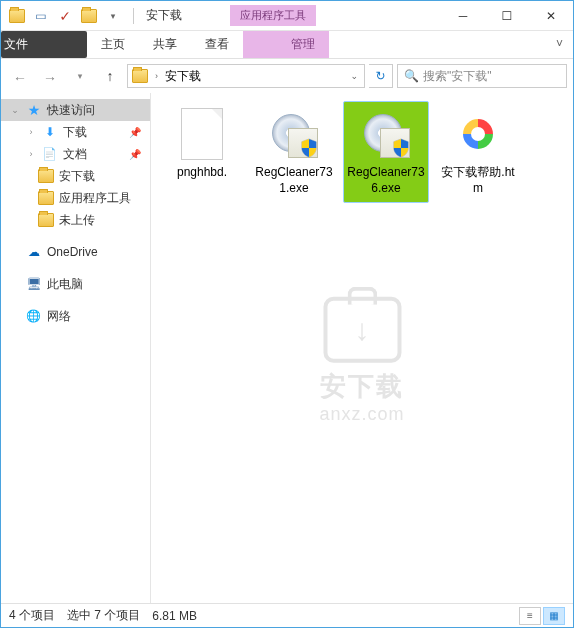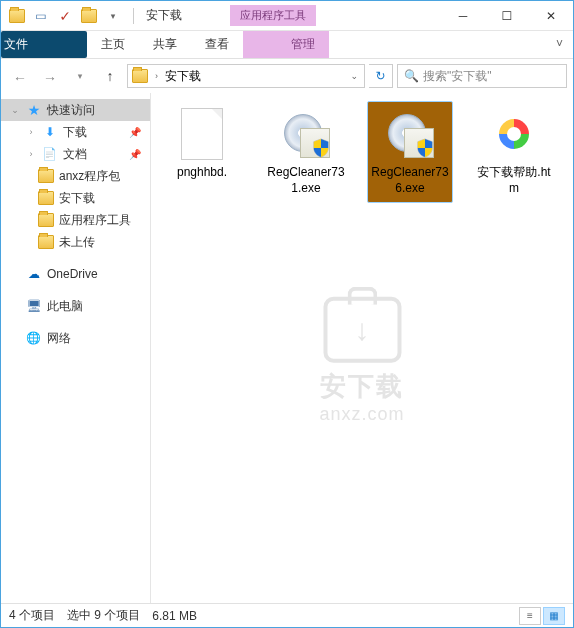--- a/index.html
+++ b/index.html
@@ -14,21 +14,21 @@
 .check-red { color: #c0392b; font-size: 14px; }
 .title-sep { width: 1px; height: 16px; background: #ccc; margin: 0 4px; }
 .title-text { padding: 0 8px; color: #333; }
 .context-tab { background: #e8b6e8; color: #7a3a7a; padding: 3px 10px; text-align: right; font-size: 11px; margin-left: 40px; }
 .win-controls { margin-left: auto; display: flex; }
 .win-btn { width: 44px; height: 30px; display: flex; align-items: center; justify-content: center; color: #333; }
 
 
 .ribbon { height: 28px; display: flex; align-items: stretch; border-bottom: 1px solid #e1e1e1; background: #fff; }
 .ribbon-tab { padding: 6px 14px; color: #333; display: flex; align-items: center; }
-.ribbon-tab.file { background: #0c4a6e; color: #fff; }
+.ribbon-tab.file { background: #404040; color: #fff; }
 .ribbon-tab.context { background: #e8b6e8; color: #7a3a7a; padding-left: 48px; }
 .ribbon-expand { margin-left: auto; padding: 6px 10px; color: #666; }
 
 
 .addrbar { height: 34px; display: flex; align-items: center; padding: 4px 6px; gap: 4px; }
 .nav-btn { width: 26px; height: 26px; border-radius: 2px; display: flex; align-items: center; justify-content: center; color: #888; font-size: 14px; }
 .nav-btn.enabled { color: #333; }
 .addr-box { flex: 1; height: 24px; border: 1px solid #ccc; display: flex; align-items: center; background: #fff; }
 .addr-seg { padding: 0 4px; display: flex; align-items: center; height: 100%; }
 .addr-chev { color: #666; font-size: 9px; padding: 0 3px; }
@@ -50,23 +50,23 @@
 .star-blue { color: #2e9fff; font-size: 14px; }
 .pin { color: #888; font-size: 10px; margin-left: auto; margin-right: 8px; }
 .icon-dl { color: #2e9fff; }
 .icon-doc { color: #555; }
 .icon-pc { color: #3b6ea5; }
 .icon-net { color: #2e9fff; }
 .icon-od { color: #0364b8; }
 
 
 .content { flex: 1; position: relative; padding: 8px; }
-.files { display: flex; flex-wrap: wrap; gap: 18px; align-content: flex-start; }
+.files { display: flex; flex-wrap: wrap; gap: 6px; align-content: flex-start; }
 .file { width: 86px; padding: 6px 2px; text-align: center; border: 1px solid transparent; border-radius: 2px; }
-.file.selected { background: #a16207; border-color: #99d1ff; }
+.file.selected { background: #84cc16; border-color: #99d1ff; }
 .file-icon { width: 52px; height: 52px; margin: 0 auto 4px; position: relative; }
 .file-name { font-size: 12px; color: #000; word-break: break-all; line-height: 1.35; }
 
 .icon-blank { background: #fff; border: 1px solid #ccc; width: 42px; height: 52px; margin: 0 auto; position: relative; }
 .icon-blank::after { content: ""; position: absolute; right: 0; top: 0; border-top: 10px solid #f0f0f0; border-left: 10px solid transparent; }
 
 .icon-exe { width: 52px; height: 52px; }
 .icon-exe .disc { position: absolute; left: 4px; top: 6px; width: 38px; height: 38px; border-radius: 50%; background: radial-gradient(#fff 18%, #c5d4e6 20%, #e8eef5 55%, #b8c4d4 70%); border: 1px solid #9db0c5; }
 .icon-exe .box { position: absolute; right: 2px; bottom: 2px; width: 30px; height: 30px; background: linear-gradient(#f5f5f0, #e5e5d8); border: 1px solid #bfbfa8; }
 .icon-exe .shield { position: absolute; right: 2px; bottom: 2px; width: 18px; height: 20px; }
@@ -162,26 +162,20 @@
       <span class="tree-tw">›</span>
       <span class="tree-icon icon-dl">⬇</span>
       <span>下载</span>
       <span class="pin">📌</span>
     </div>
     <div class="tree-item" style="padding-left:24px">
       <span class="tree-tw">›</span>
       <span class="tree-icon icon-doc">📄</span>
       <span>文档</span>
       <span class="pin">📌</span>
-    </div>
-    <div class="tree-item" style="padding-left:36px">
-      <span class="tree-icon">
-          <div class="folder-mini"></div>
-        </span>
-      <span>anxz程序包</span>
     </div>
     <div class="tree-item" style="padding-left:36px">
       <span class="tree-icon">
           <div class="folder-mini"></div>
         </span>
       <span>安下载</span>
     </div>
     <div class="tree-item" style="padding-left:36px">
       <span class="tree-icon">
           <div class="folder-mini"></div>
@@ -261,19 +255,19 @@
     <div class="watermark">
       <div class="wm-box"></div>
       <div class="wm-text">安下载</div>
       <div class="wm-sub">anxz.com</div>
     </div>
   </div>
 </div>
 
 <div class="statusbar">
   <span>4 个项目</span>
-  <span>选中 9 个项目</span>
+  <span>选中 7 个项目</span>
   <span>6.81 MB</span>
   <div class="views">
     <div class="view-btn">≡</div>
     <div class="view-btn active">▦</div>
   </div>
 </div>
 
 </body></html>

